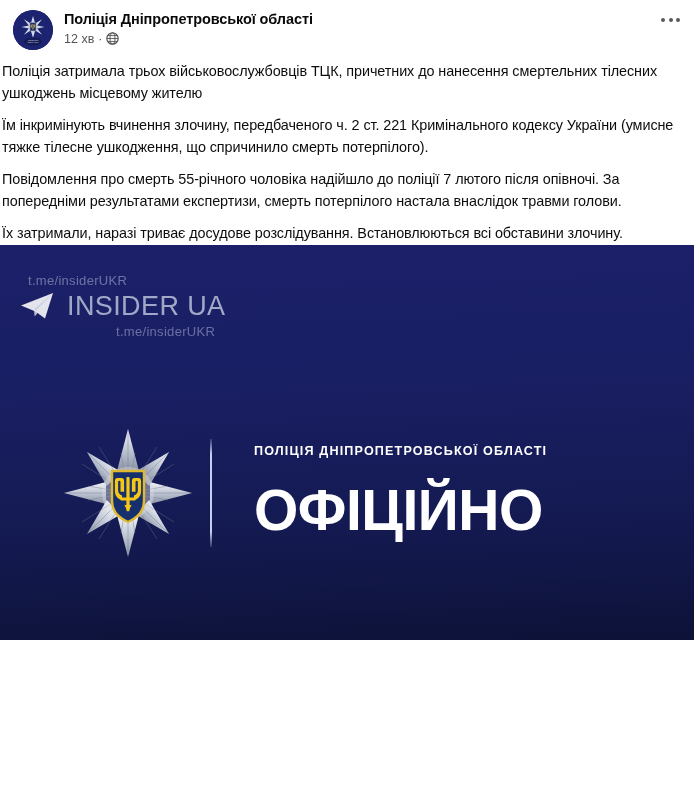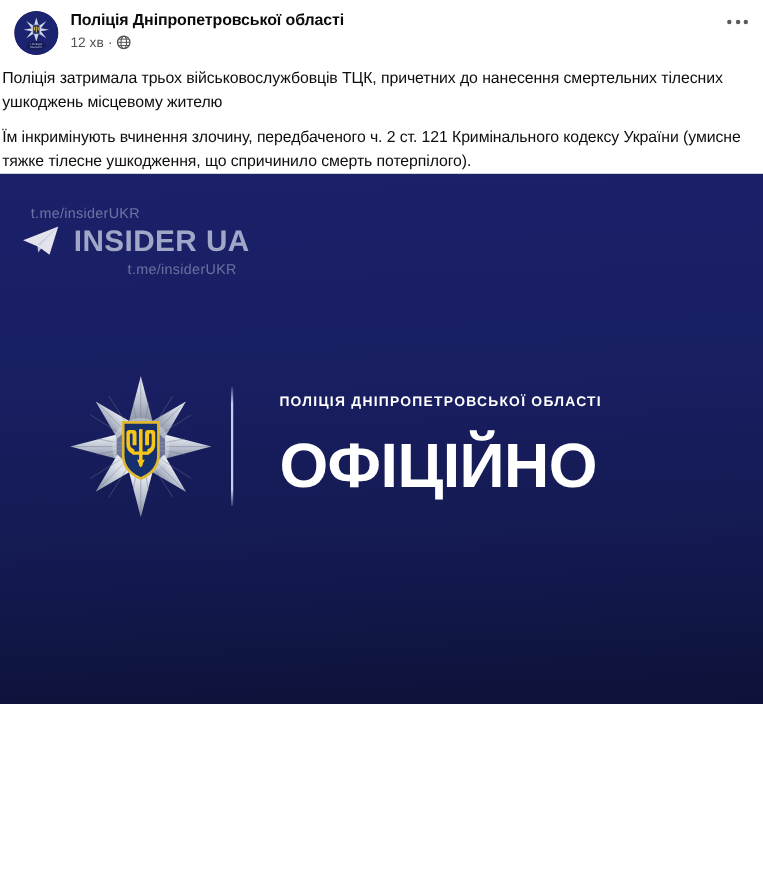--- a/index.html
+++ b/index.html
@@ -138,21 +138,21 @@
   }
   .wm-main {
     display: flex;
     align-items: center;
     gap: 13px;
     margin-top: 2px;
   }
   .tg-plane { width: 34px; height: 30px; display: block; }
   .wm-brand {
     font-size: 27px;
-    font-weight: bold;
+    font-weight: normal;
     color: rgba(209,214,233,0.74);
     letter-spacing: 0.4px;
     line-height: 30px;
   }
   .wm-bottom {
     font-size: 13px;
     color: rgba(190,198,225,0.48);
     letter-spacing: 0.3px;
     line-height: 16px;
     margin-top: 3px;
@@ -248,21 +248,23 @@
 
     <div class="menu-dots">
       <span></span>
       <span></span>
       <span></span>
     </div>
   </div>
 
   <div class="post-body">
     <p>Поліція затримала трьох військовослужбовців ТЦК, причетних до нанесення смертельних тілесних ушкоджень місцевому жителю</p>
-    <p>Їм інкримінують вчинення злочину, передбаченого ч. 2 ст. 121 Кримінального кодексу України (умисне тяжке тілесне ушкодження, що спричинило смерть потерпілого).</p>
+    <p>Їм інкримінують вчинення злочину, передбаченого ч. 2 ст. 221 Кримінального кодексу України (умисне тяжке тілесне ушкодження, що спричинило смерть потерпілого).</p>
+    <p>Повідомлення про смерть 55-річного чоловіка надійшло до поліції 7 лютого після опівночі. За попередніми результатами експертизи, смерть потерпілого настала внаслідок травми голови.</p>
+    <p>Їх затримали, наразі триває досудове розслідування. Встановлюються всі обставини злочину.</p>
   </div>
 
   <div class="post-image">
 
     <div class="watermark">
       <div class="wm-top">t.me/insiderUKR</div>
       <div class="wm-main">
         <span>
           <svg class="tg-plane" viewBox="0 0 34 30" aria-hidden="true">
             <path d="M1 14.5 L33 2 L25 27.5 L15.5 20.5 Z" fill="#ffffff" opacity="0.88"></path>

